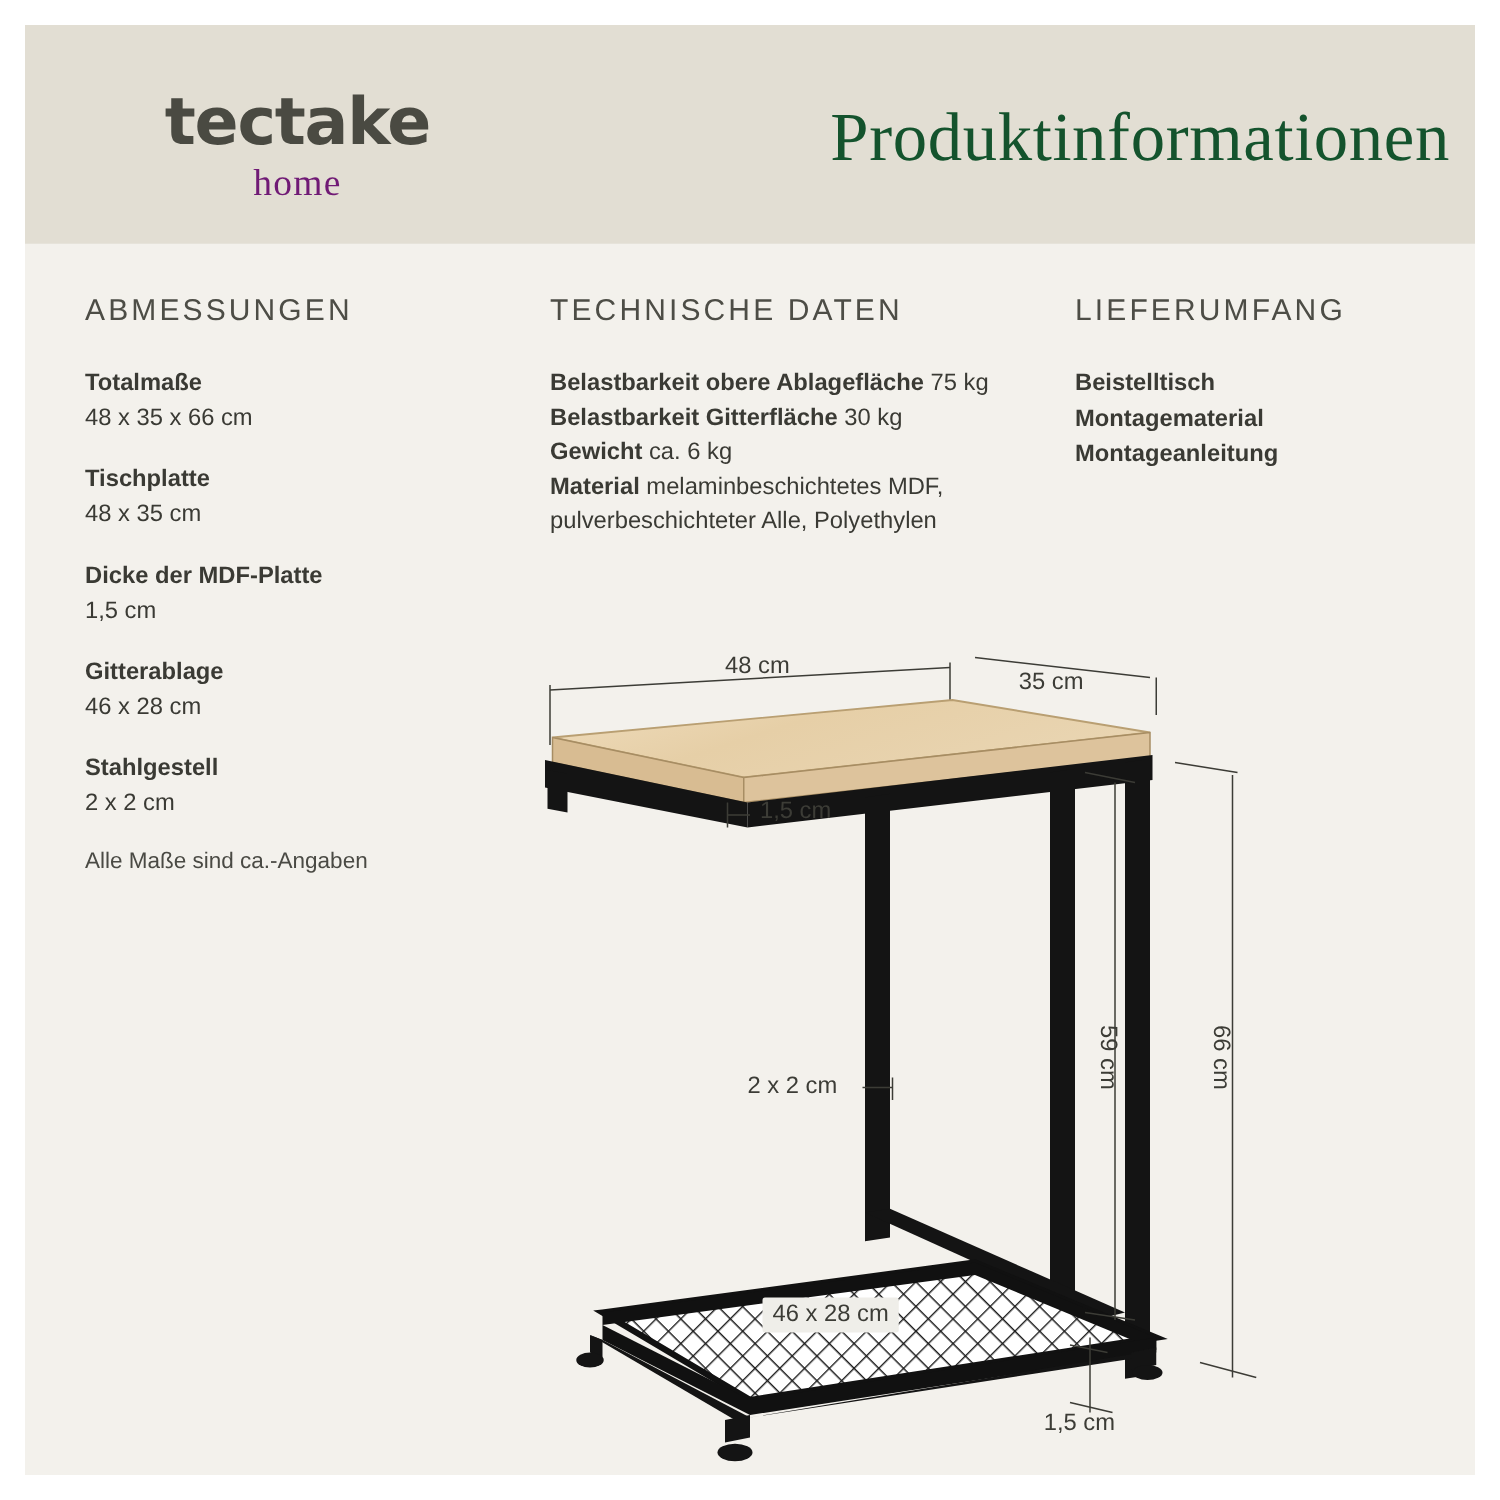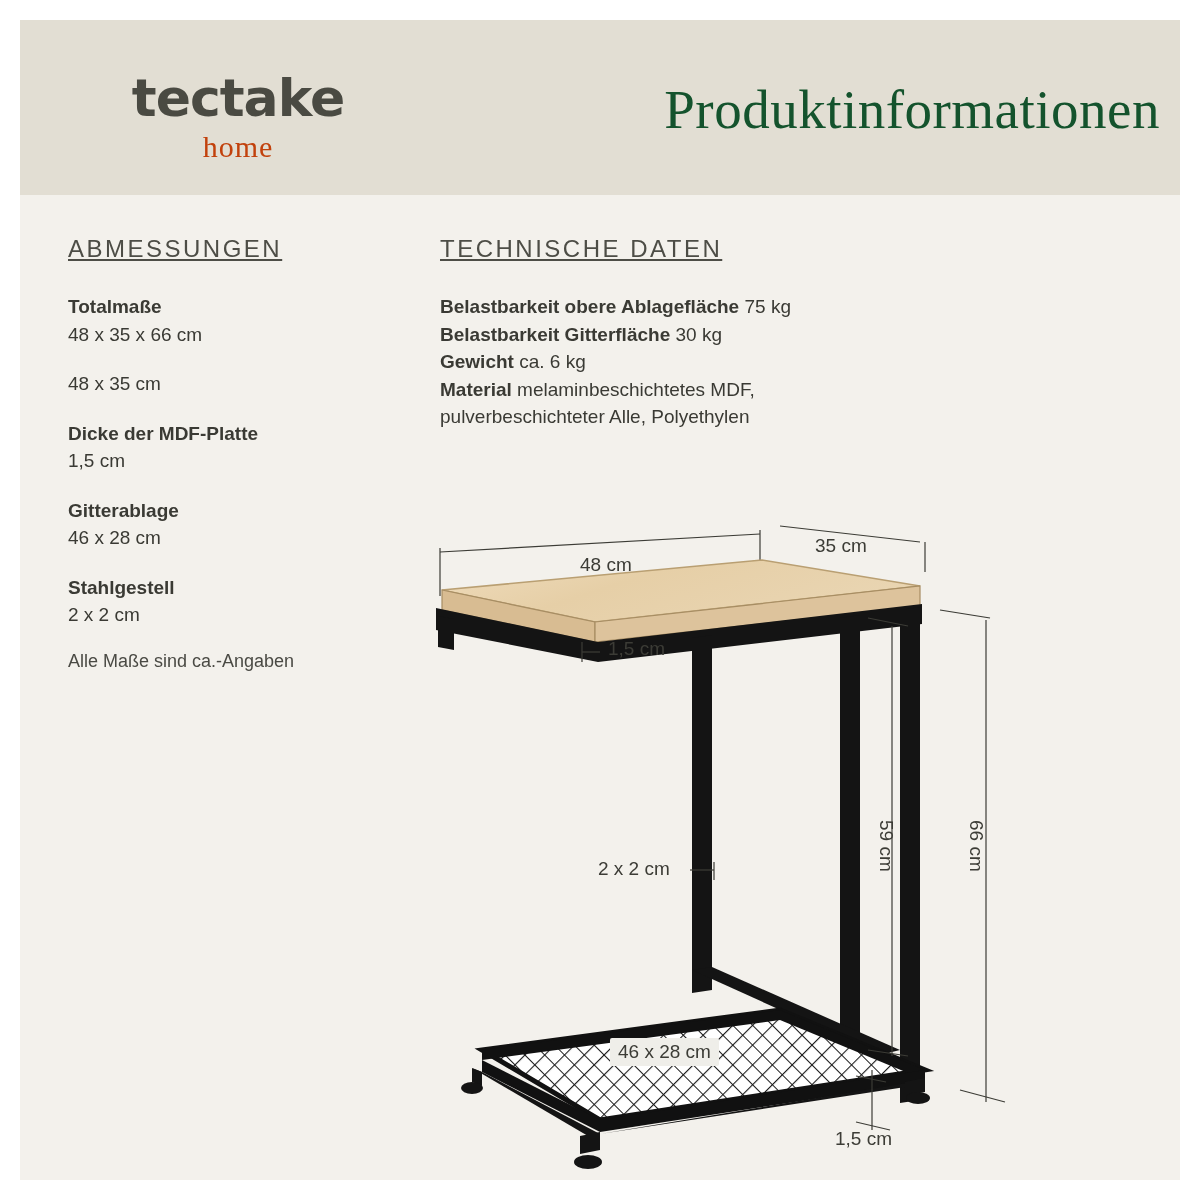--- a/index.html
+++ b/index.html
@@ -44,21 +44,21 @@
     font-family: "DejaVu Sans", sans-serif;
     font-weight: bold;
     font-size: 52px;
     letter-spacing: -1px;
     color: #4a4a42;
     line-height: 1;
   }
   .brand-sub {
     font-family: "Liberation Serif", serif;
     font-size: 30px;
-    color: #c2410c;
+    color: #701a75;
     margin-top: 6px;
     letter-spacing: 1px;
   }
   .header-title {
     position: absolute;
     left: 440px;
     top: 58px;
     width: 700px;
     text-align: right;
     font-family: "Liberation Serif", serif;
@@ -76,21 +76,20 @@
   .col-2 { left: 420px; width: 400px; }
   .col-3 { left: 840px; width: 290px; }
 
   .col-heading {
     font-size: 24px;
     letter-spacing: 2.5px;
     color: #4d4d46;
     font-weight: normal;
     margin: 0 0 30px 0;
     font-family: "Liberation Sans", sans-serif;
-    text-decoration: underline;
   }
   .spec-block {
     margin-bottom: 22px;
     font-size: 19px;
     color: #3a3a34;
     line-height: 1.45;
   }
   .spec-label { font-weight: bold; }
   .spec-value { }
   .note {
@@ -150,20 +149,21 @@
   </div>
 
   <div class="col col-1">
     <div class="col-heading">ABMESSUNGEN</div>
 
     <div class="spec-block">
       <div class="spec-label">Totalmaße</div>
       <div class="spec-value">48 x 35 x 66 cm</div>
     </div>
     <div class="spec-block">
+      <div class="spec-label">Tischplatte</div>
       <div class="spec-value">48 x 35 cm</div>
     </div>
     <div class="spec-block">
       <div class="spec-label">Dicke der MDF-Platte</div>
       <div class="spec-value">1,5 cm</div>
     </div>
     <div class="spec-block">
       <div class="spec-label">Gitterablage</div>
       <div class="spec-value">46 x 28 cm</div>
     </div>
@@ -189,20 +189,26 @@
     <div class="tech-line">
       <b>Gewicht</b>
       <span>ca. 6 kg</span>
     </div>
     <div class="tech-line">
       <b>Material</b>
       <span>melaminbeschichtetes MDF, pulverbeschichteter Alle, Polyethylen</span>
     </div>
   </div>
 
+  <div class="col col-3">
+    <div class="col-heading">LIEFERUMFANG</div>
+    <div class="delivery-line">Beistelltisch</div>
+    <div class="delivery-line">Montagematerial</div>
+    <div class="delivery-line">Montageanleitung</div>
+  </div>
 
   <div class="illus">
     <svg width="1160" height="690" viewBox="0 0 1160 690">
       <defs>
         <pattern id="mesh" width="14" height="14" patternUnits="userSpaceOnUse" patternTransform="rotate(45)">
           <rect width="14" height="14" fill="#ffffff"></rect>
           <path d="M0 0 L0 14 M0 0 L14 0" stroke="#1a1a1a" stroke-width="2.2"></path>
         </pattern>
         <linearGradient id="woodTop" x1="0" y1="0" x2="1" y2="0.4">
           <stop offset="0%" stop-color="#efdcbc"></stop>
@@ -276,21 +282,21 @@
 
       <g stroke="#3c3c36" stroke-width="1.2" fill="none">
         <path d="M562 162 L580 162"></path>
         <path d="M562 152 L562 172"></path>
         <path d="M670 380 L694 380"></path>
         <path d="M694 372 L694 390"></path>
       </g>
     </svg>
 
     
-    <div class="dim-label" style="left:560px; top:32px;margin-top:32px;">48 cm</div>
+    <div class="dim-label" style="left:560px; top:32px;">48 cm</div>
     <div class="dim-label" style="left:795px; top:45px;">35 cm</div>
     <div class="dim-label" style="left:588px; top:148px;">1,5 cm</div>
     <div class="dim-label" style="left:578px; top:368px;">2 x 2 cm</div>
     <div class="dim-label boxed" style="left:590px; top:548px;">46 x 28 cm</div>
     <div class="dim-label vert" style="left:855px; top:330px;">59 cm</div>
     <div class="dim-label vert" style="left:945px; top:330px;">66 cm</div>
     <div class="dim-label" style="left:815px; top:638px;">1,5 cm</div>
   </div>
 
 </div>

